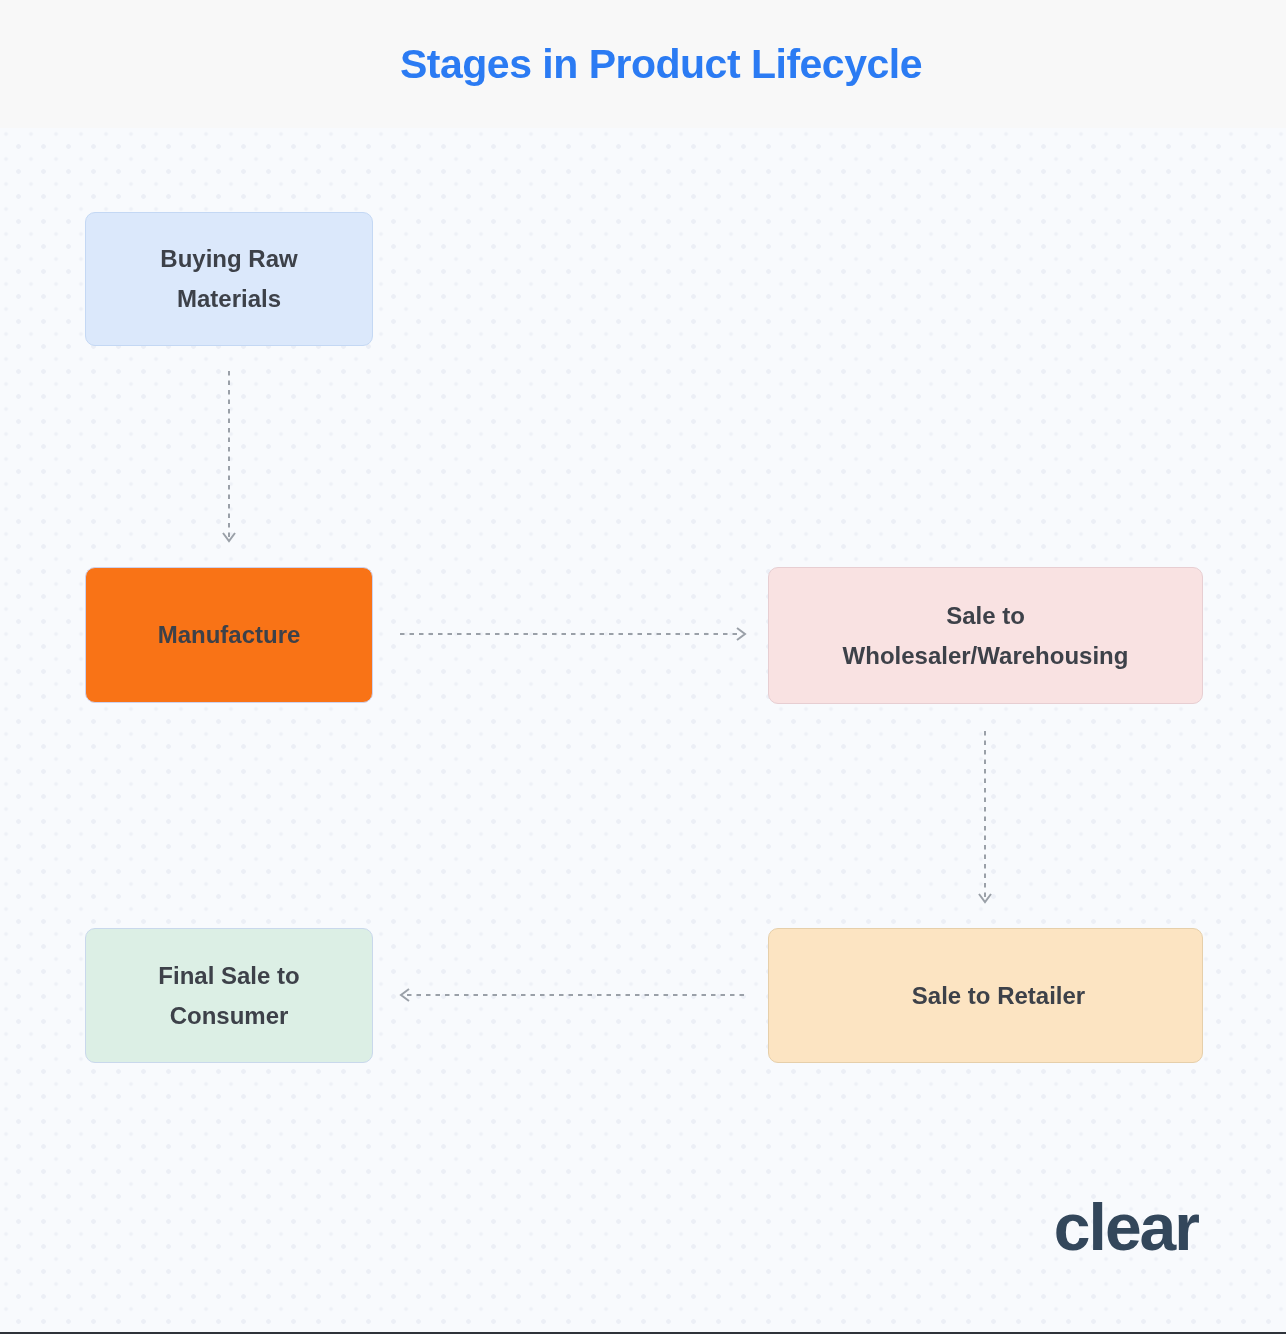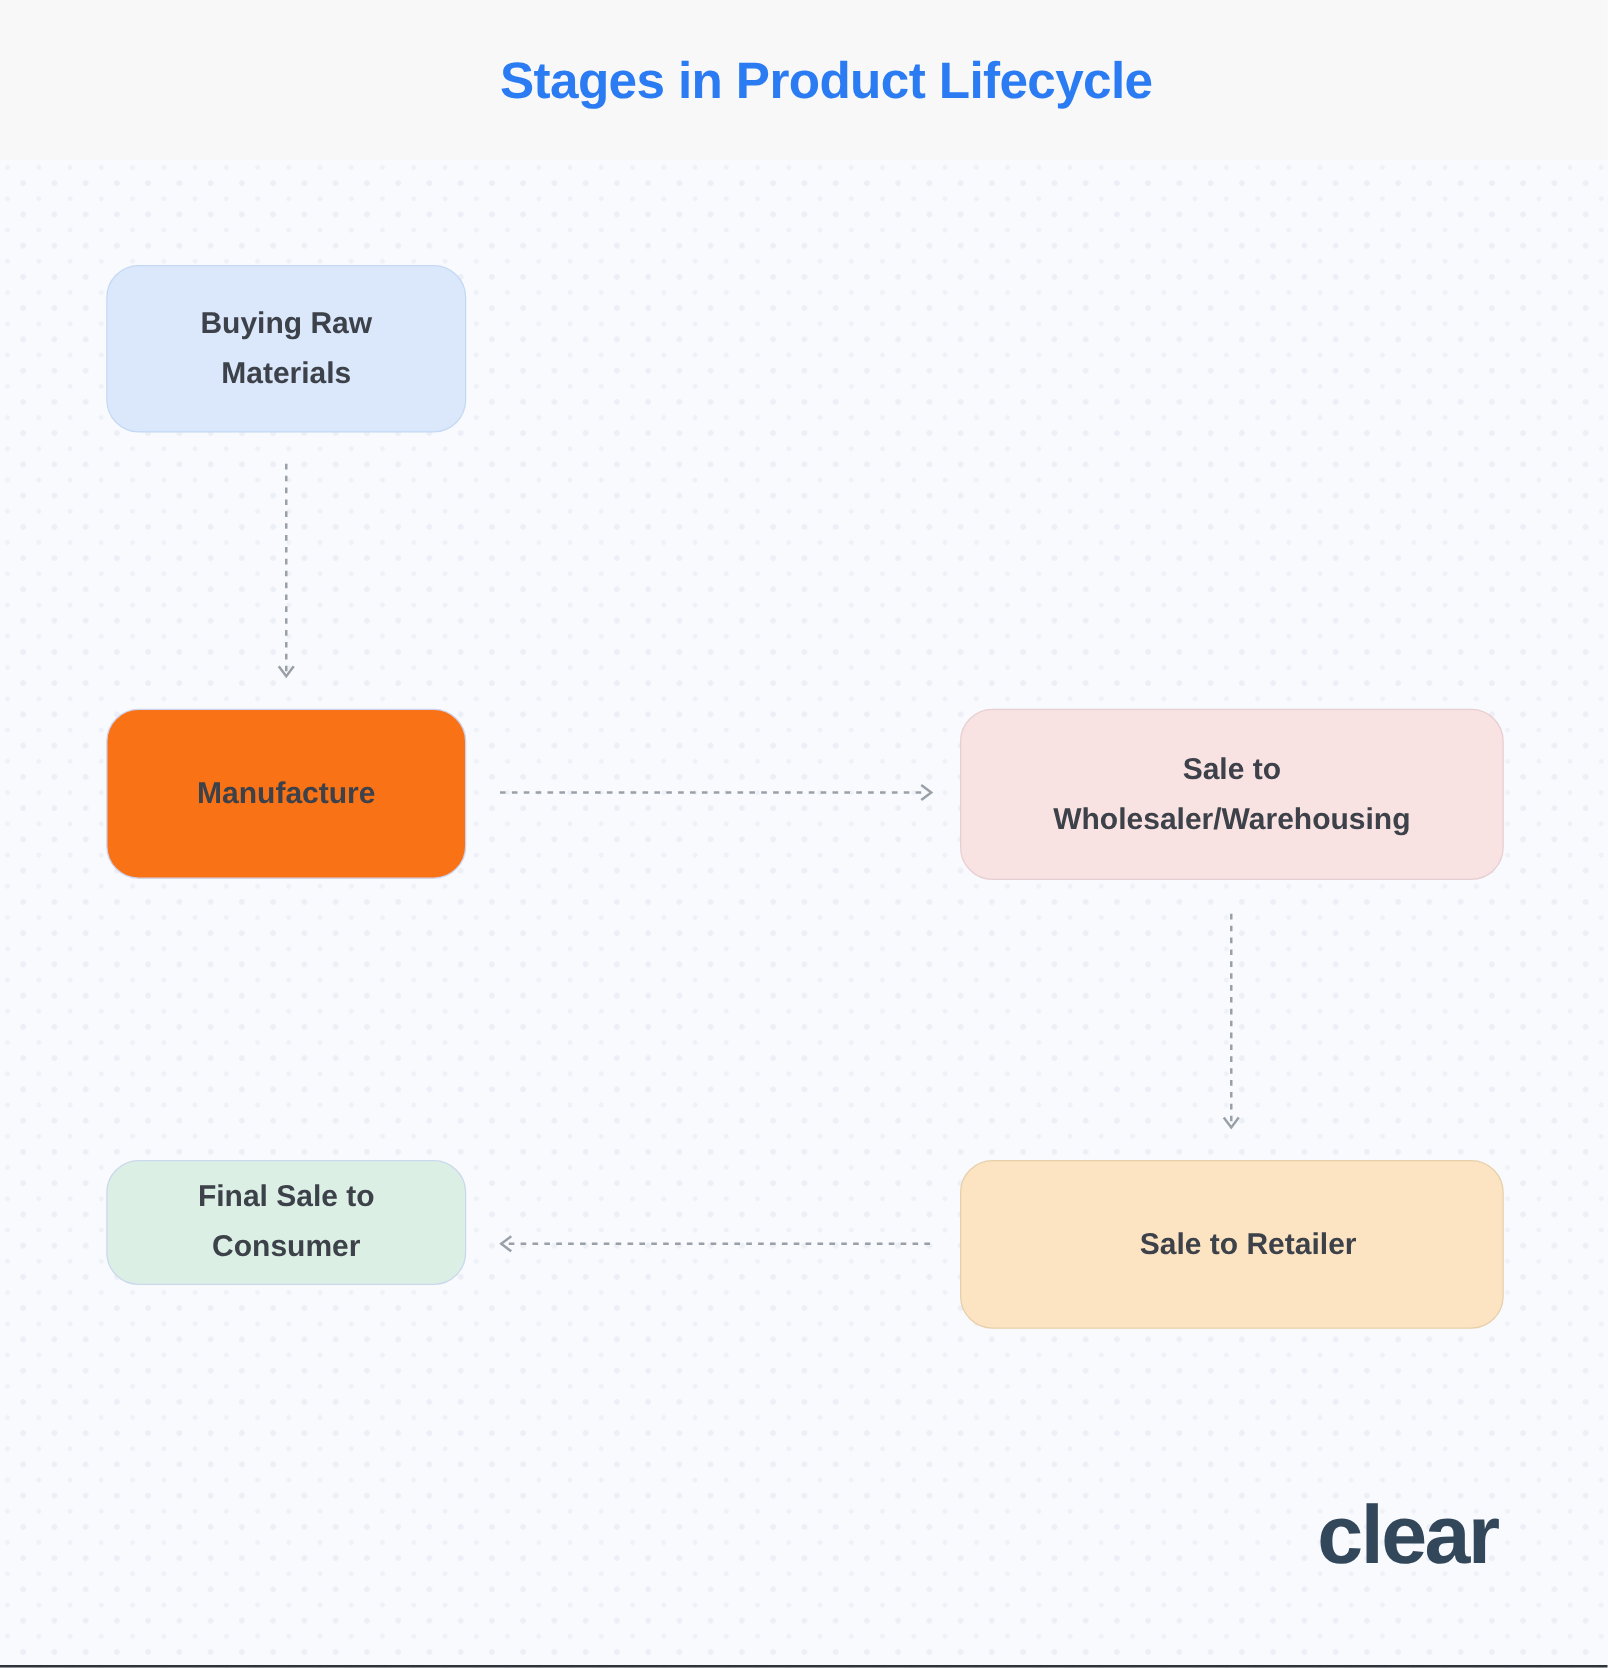--- a/index.html
+++ b/index.html
@@ -28,37 +28,37 @@
   .title {
     font-size: 41px;
     font-weight: 700;
     letter-spacing: -0.5px;
     margin-left: 36px;
   }
 
   .node {
     position: absolute;
     border: 1px solid;
-    border-radius: 26px;
+    border-radius: 10px;
     display: flex;
     align-items: center;
     justify-content: center;
     text-align: center;
     white-space: pre-line;
     font-size: 24px;
     font-weight: 600;
     color: #3d4149;
     line-height: 40px;
     padding: 10px 18px;
   }
   .node-buying      { left: 85px;  top: 212px; width: 288px; height: 134px; }
   .node-manufacture { left: 85px;  top: 567px; width: 288px; height: 136px; }
   .node-wholesaler  { left: 768px; top: 567px; width: 435px; height: 137px; }
   .node-retailer    { left: 768px; top: 928px; width: 435px; height: 135px; }
-  .node-consumer    { left: 85px;  top: 928px; width: 288px; height: 100px; }
+  .node-consumer    { left: 85px;  top: 928px; width: 288px; height: 135px; }
 
   .arrows {
     position: absolute;
     left: 0; top: 0;
     width: 1286px; height: 1334px;
     pointer-events: none;
   }
 
   .logo {
     position: absolute;

